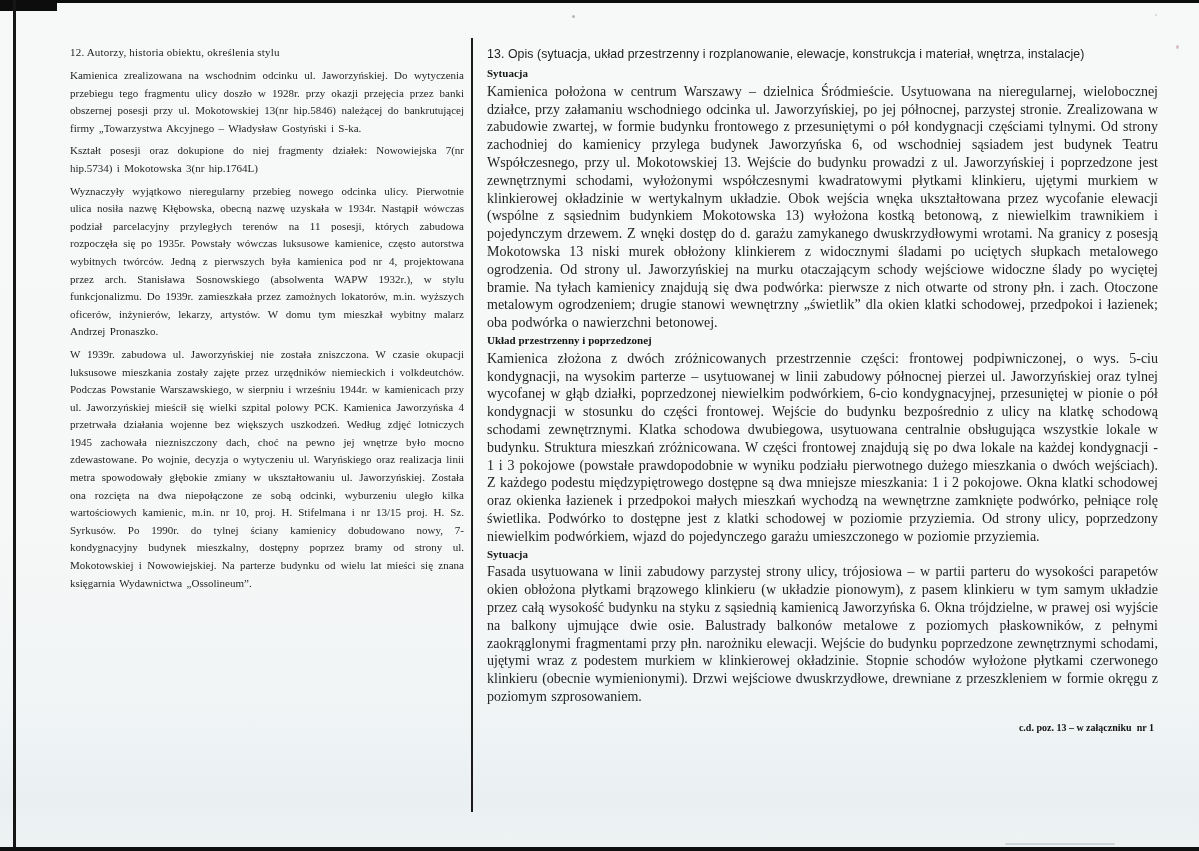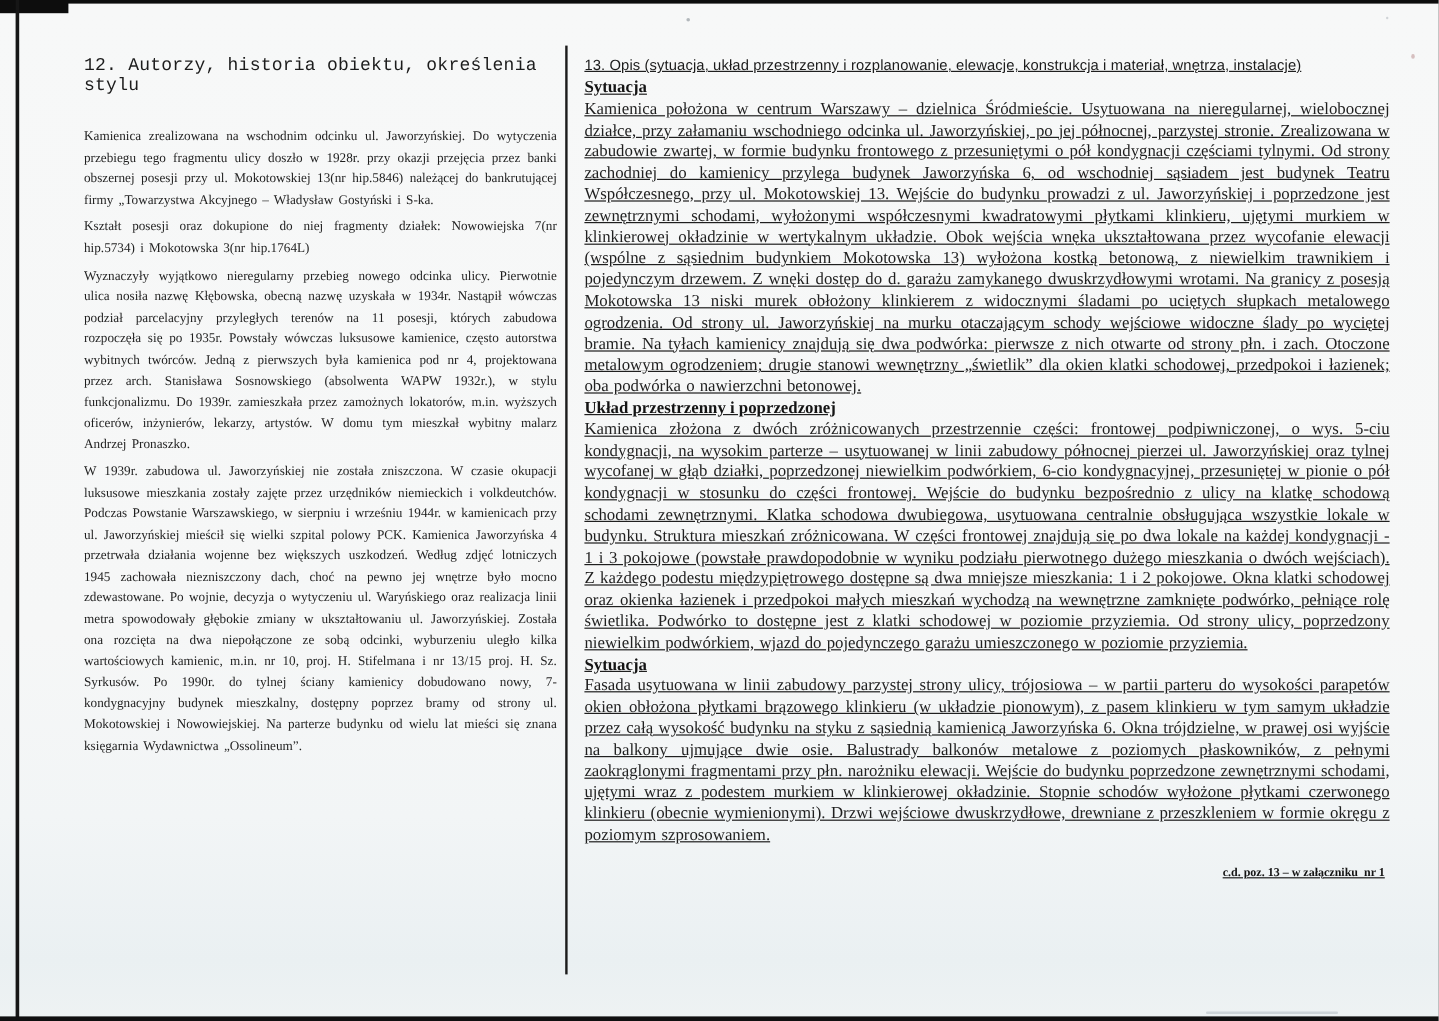--- a/index.html
+++ b/index.html
@@ -37,52 +37,51 @@
     background: #1b1b1b;
   }
 
   
   .col-left {
     position: absolute;
     left: 70px; top: 46px;
     width: 394px;
   }
   .col-left .col-header {
-    font-family: Liberation Mono, monospace;
-    font-size: 15px;
+    font-family: Liberation Serif, serif;
+    font-size: 11px;
     letter-spacing: .2px;
-    margin: 0 0 26px 0;
+    margin: 0 0 9px 0;
     color: #1c1c1c;
   }
   .col-left p {
     font-family: "Liberation Serif", serif;
     font-size: 11px;
     line-height: 17.6px;
     text-align: justify;
     word-spacing: 1.6px;
     margin: 0 0 5px 0;
   }
 
   
   .col-right {
     position: absolute;
     left: 487px; top: 47px;
     width: 671px;
-    text-decoration: underline;
   }
   .col-right .col-header {
     font-family: "Liberation Sans", sans-serif;
     font-size: 12.3px;
     letter-spacing: .1px;
     margin: 0 0 4px 0;
     color: #1c1c1c;
   }
   .col-right h3.section-title {
     font-family: "Liberation Serif", serif;
-    font-size: 14px;
+    font-size: 11px;
     line-height: 17.8px;
     font-weight: bold;
     margin: 0;
     color: #141414;
   }
   .col-right p {
     font-family: "Liberation Serif", serif;
     font-size: 14px;
     line-height: 17.8px;
     text-align: justify;

